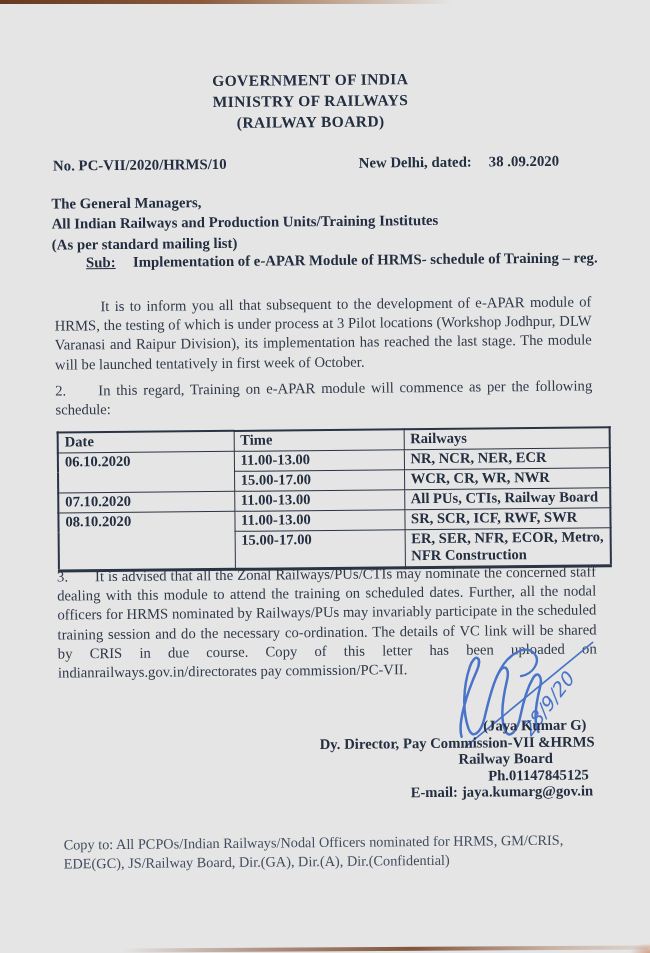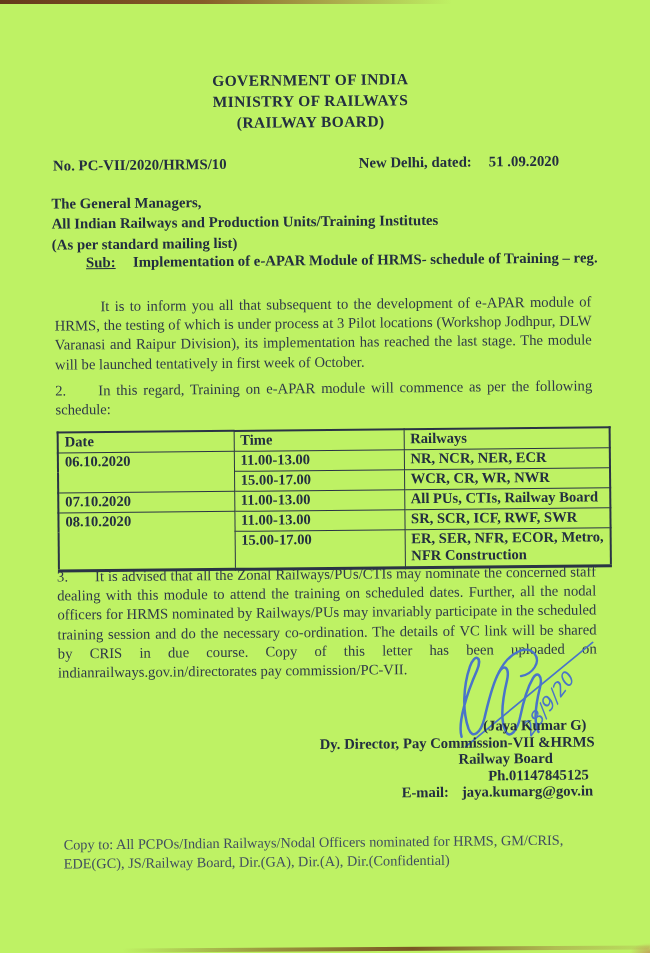--- a/index.html
+++ b/index.html
@@ -1,18 +1,18 @@
 <!DOCTYPE html>
 <html><head>
 <meta charset="utf-8">
 <style>
   html,body{margin:0;padding:0;background:#9a9a9a;}
   .page{
     position:relative;width:650px;height:953px;overflow:hidden;
-    background:#bef264;
+    background:#e5e5e5;
     font-family:"Liberation Serif","DejaVu Serif",serif;
     color:#303a49;
   }
   .content{position:absolute;inset:0;transform:rotate(-0.55deg);transform-origin:325px 470px;}
   .abs{position:absolute;}
 
   
   .scan-edge-top{position:absolute;top:0;left:0;width:452px;height:4px;
     background:linear-gradient(to right,rgba(96,48,22,.95) 0%,rgba(124,66,30,.85) 45%,rgba(150,92,48,.45) 75%,rgba(160,100,55,0) 100%);}
   .scan-edge-bottom{position:absolute;bottom:2px;left:122px;width:528px;height:4px;transform:rotate(-0.35deg);
@@ -54,21 +54,21 @@
 
   
   .sig-svg{position:absolute;left:445px;top:638px;}
   .sig-block{position:absolute;top:719px;left:280px;width:312px;text-align:right;
     font-weight:bold;font-size:14.7px;line-height:16.5px;color:#232e40;}
   .sig-name{padding-right:8px;}
   .sig-desig{padding-right:0;}
   .sig-board{padding-right:42px;}
   .sig-phone{padding-right:6px;}
   .sig-email{padding-right:2px;}
-  .sig-email .lbl{margin-right:13px;text-align:center;}
+  .sig-email .lbl{margin-right:4px;text-align:center;}
 
   .footer{position:absolute;top:833px;left:60px;width:505px;font-size:14.3px;
     line-height:18.8px;color:#424e60;}
 </style>
 </head>
 <body>
 
 <div class="page">
   <div class="scan-edge-top"></div>
 
@@ -77,21 +77,21 @@
     <div class="abs letterhead">
       <div>GOVERNMENT OF INDIA</div>
       <div>MINISTRY OF RAILWAYS</div>
       <div>(RAILWAY BOARD)</div>
     </div>
 
     <div class="abs ref-row">
       <span>No. PC-VII/2020/HRMS/10</span>
       <span class="ref-date">
         <span>New Delhi, dated:</span>
-        <span>51 .09.2020</span>
+        <span>38 .09.2020</span>
       </span>
     </div>
 
     <div class="abs addressee">
       <div>The General Managers,</div>
       <div>All Indian Railways and Production Units/Training Institutes</div>
       <div>(As per standard mailing list)</div>
     </div>
 
     <div class="abs subject">

